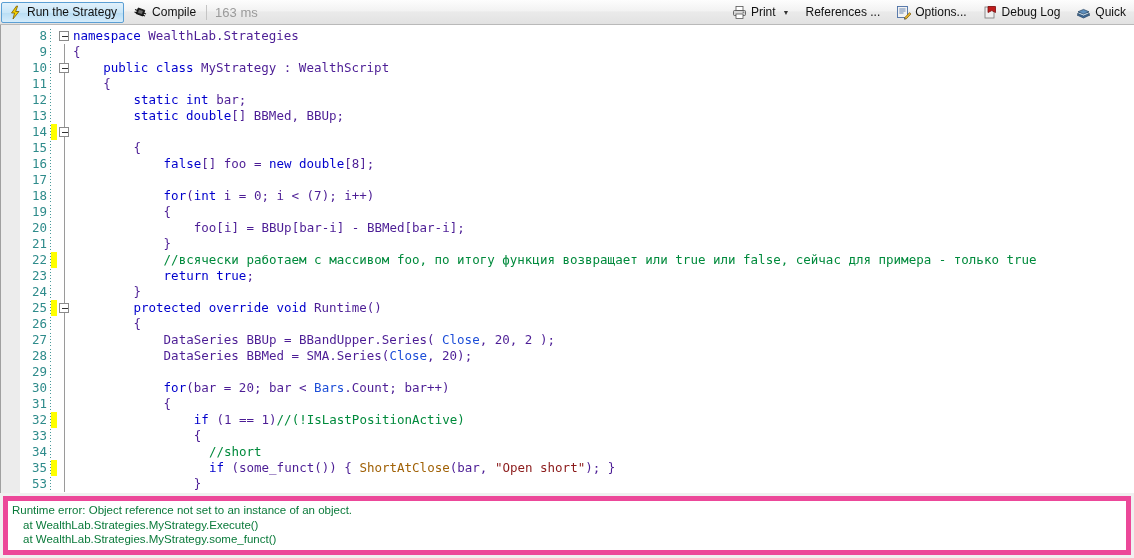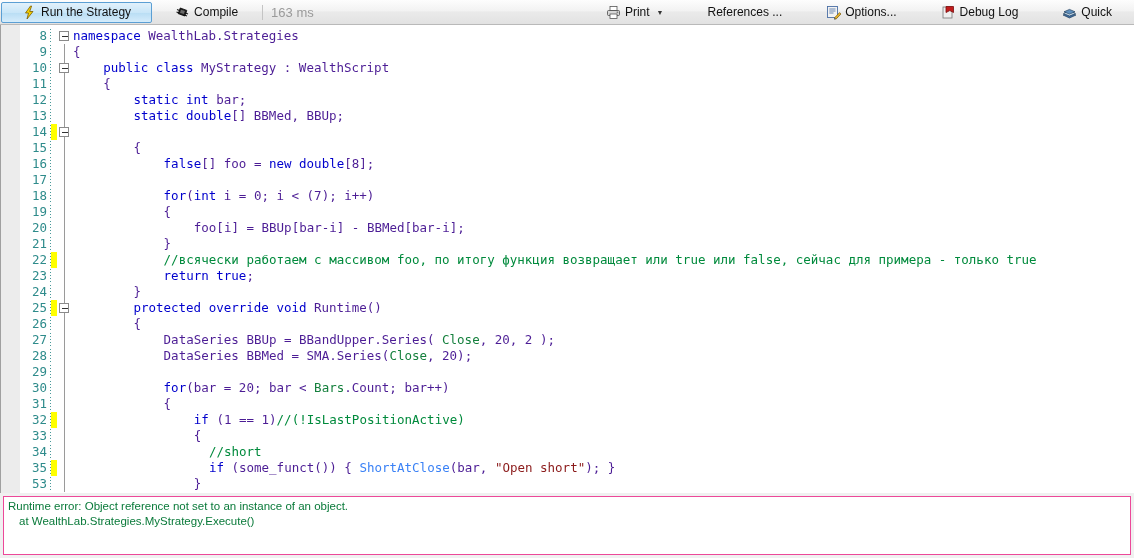--- a/index.html
+++ b/index.html
@@ -20,21 +20,21 @@
     border-bottom: 1px solid #b9b9b9;
     display: flex; align-items: center;
     font-size: 12px; color: #111;
     user-select: none;
   }
   .tb-left { display: flex; align-items: center; height: 100%; }
   .tb-right { display: flex; align-items: center; height: 100%; margin-left: auto; padding-right: 0px; }
 
   .tb-btn {
     display: flex; align-items: center; gap: 4px;
-    height: 21px; padding: 0 20px; margin: 3px 1px;
+    height: 21px; padding: 0 6px; margin: 3px 1px;
     border: 1px solid transparent; border-radius: 2px;
     white-space: nowrap; cursor: default;
   }
   .tb-btn.active {
     background: linear-gradient(to bottom, #e2f1fb 0%, #c9e6f8 50%, #b8ddf4 51%, #d5ecfb 100%);
     border: 1px solid #5b9fd4;
   }
   .tb-time { color: #9a9a9a; font-size: 13px; padding: 0 6px; }
   .tb-sep { width: 1px; height: 15px; background: #c4c4c4; margin: 0 2px; }
   .tb-caret { font-size: 7px; color: #333; margin-left: 3px; }
@@ -112,36 +112,36 @@
   }
   .code-text {
     position: absolute; left: 72px; top: 0;
     white-space: pre;
     color: #000000;
   }
 
   
   .kw  { color: #0000cd; }
   .cm  { color: #008a3c; }
-  .ty  { color: #15803d; }
+  .ty  { color: #1d4ed8; }
   .st  { color: #8b1a1a; }
-  .fn  { color: #3b82f6; margin-top: 24px; }
+  .fn  { color: #a16207; margin-top: 24px; }
   .pl  { color: #4c1d95; }
 
   
   .errpanel {
     position: absolute; left: 0; top: 493px;
     width: 1134px; height: 65px;
     background: #f0f0f0;
     padding: 3px 3px 3px 3px;
   }
   .errbox {
     width: 100%; height: 100%;
     background: #ffffff;
-    border: 1px solid #ec4899;
+    border: 5px solid #ec4899;
     padding: 2px 4px;
     overflow: hidden;
   }
   .errline {
     font-family: "Liberation Sans", sans-serif;
     font-size: 11.5px;
     line-height: 14.5px;
     color: #0a7a3a;
     white-space: pre;
   }
@@ -274,16 +274,17 @@
           <div class="row"><span class="lineno">35</span><span class="dotcol"></span><span class="ymark"></span><span class="foldcol"><span class="foldline"></span></span><span class="code-text" style="padding-left: 135.9px;"><span class="kw">if </span><span class="pl">(some_funct()) { </span><span class="fn">ShortAtClose</span><span class="pl">(bar, </span><span class="st">"Open short"</span><span class="pl">); }</span></span></div>
           <div class="row"><span class="lineno">53</span><span class="dotcol"></span><span class="foldcol"><span class="foldline"></span></span><span class="code-text" style="padding-left: 120.8px;"><span class="pl">}</span></span></div>
         </div>
     </div>
   </div>
 
   <div class="errpanel">
     <div class="errbox" id="errbox">
         <div class="errline">Runtime error: Object reference not set to an instance of an object.</div>
         <div class="errline err-indent">at WealthLab.Strategies.MyStrategy.Execute()</div>
+        <div class="errline err-indent">at WealthLab.Strategies.MyStrategy.some_funct()</div>
       </div>
   </div>
 
 </div>
 
 </body></html>

